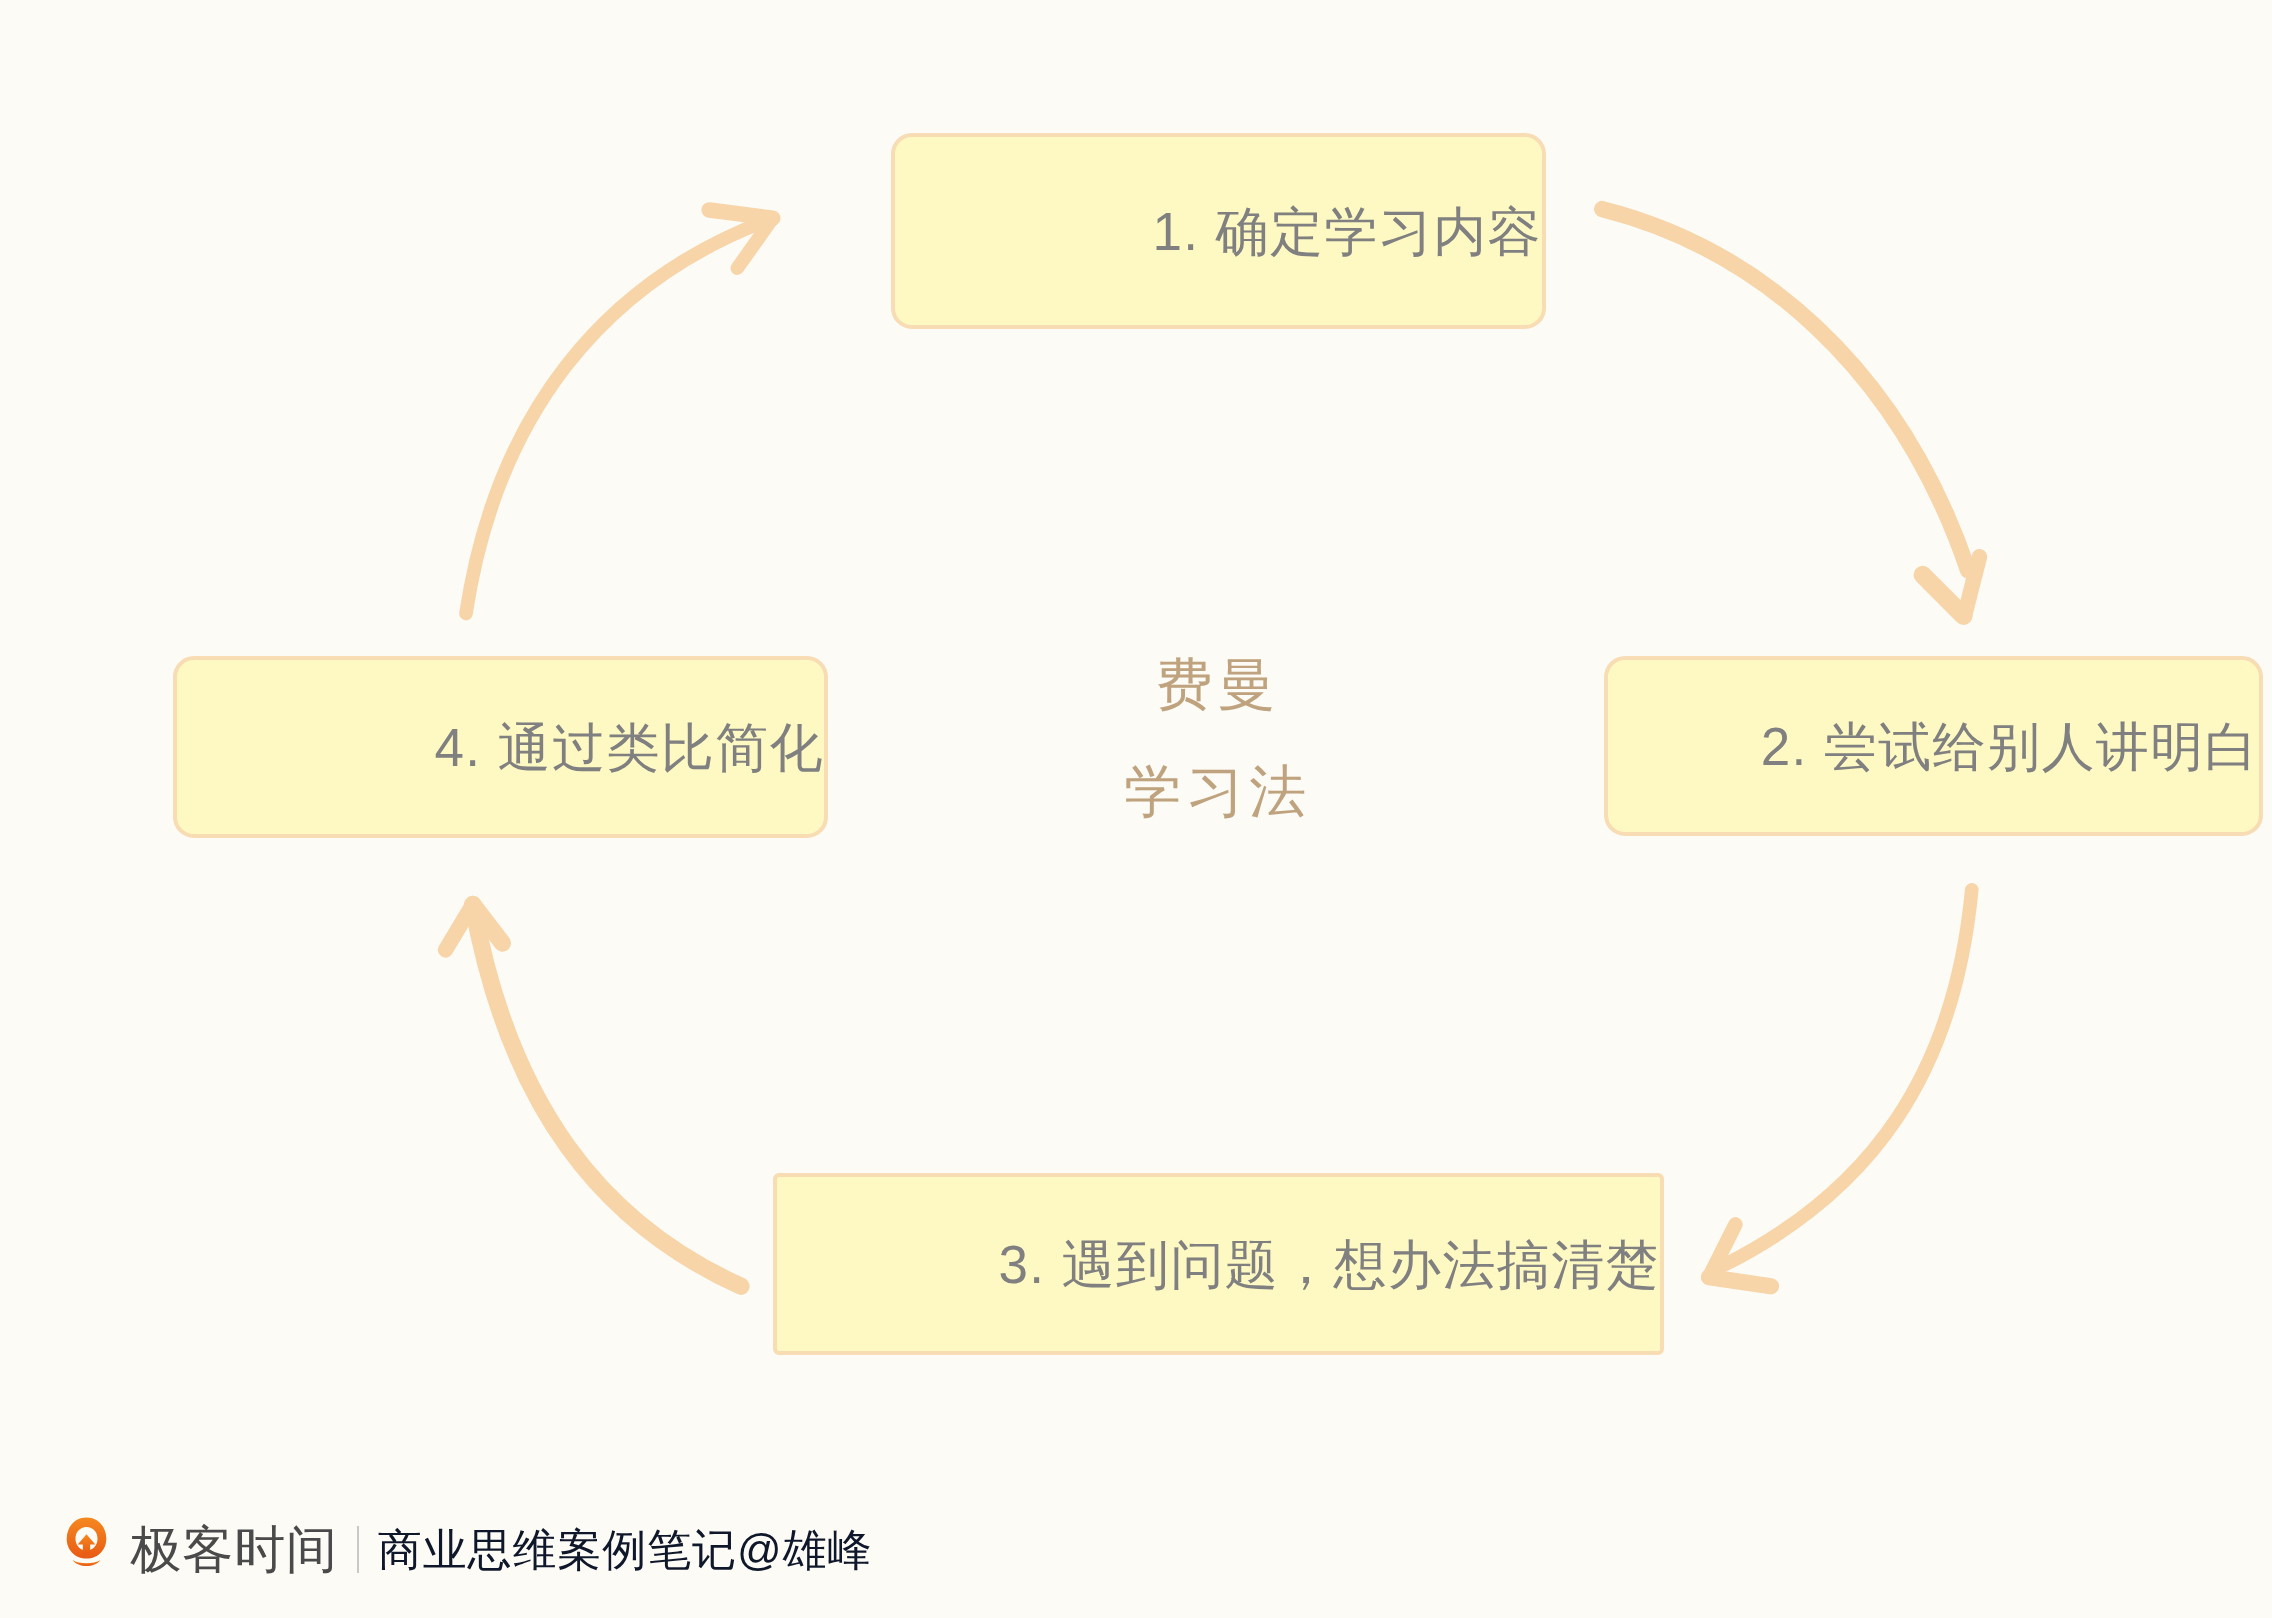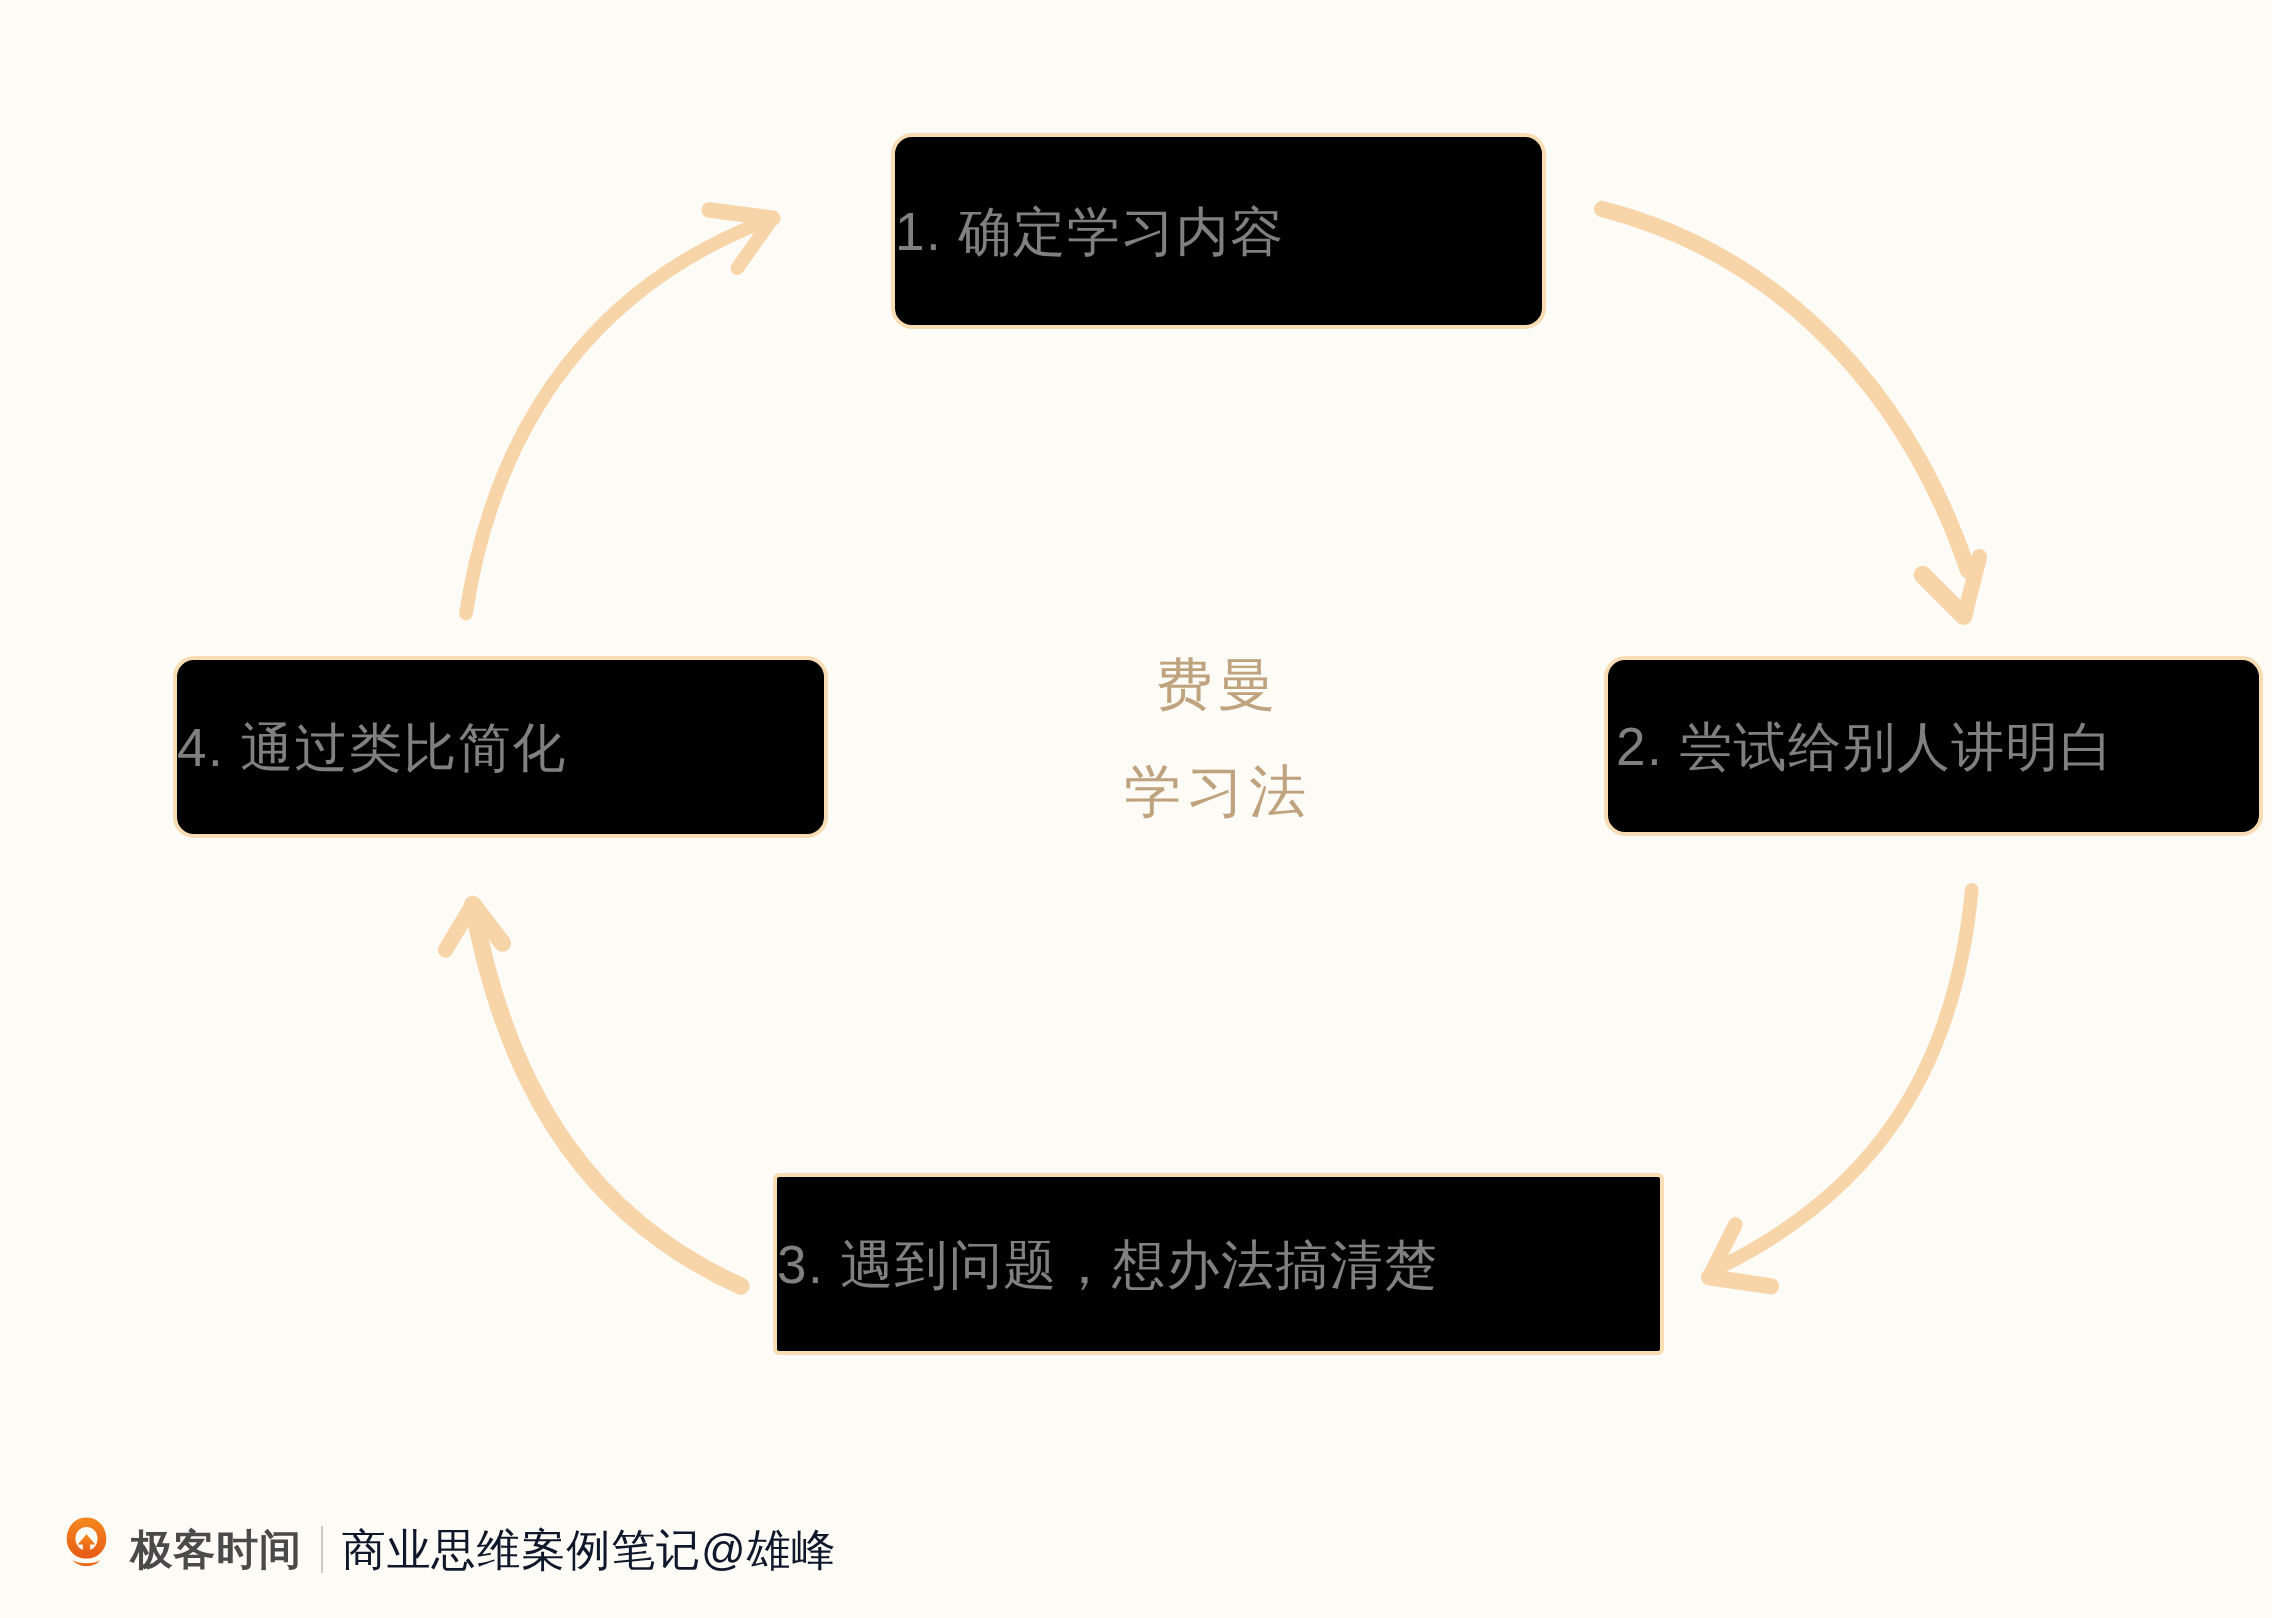--- a/index.html
+++ b/index.html
@@ -13,26 +13,26 @@
     height: 1618px;
     background: #FDFBF6;
     overflow: hidden;
     font-family: "Liberation Sans", "DejaVu Sans", sans-serif;
   }
 
   
   .step-box {
     position: absolute;
     box-sizing: border-box;
-    background: #000000;
+    background: #fef9c3;
     border: 4.1px solid #F7DCB4;
     border-radius: 21px;
     display: flex;
     align-items: center;
-    justify-content: flex-start;
+    justify-content: flex-end;
   }
   .step-label {
     color: #808080;
     font-size: 53px;
     letter-spacing: 1.4px;
     white-space: nowrap;
     line-height: 1;
   }
 
   #box-1 { left: 891px; top: 133px;  width: 655px; height: 196px; }
@@ -81,22 +81,22 @@
     flex: 0 0 auto;
   }
   #logo-ring {
     position: absolute;
     left: 0; top: 0;
     width: 55px;
     height: 55px;
   }
   #brand-name {
     color: #4A4A4A;
-    font-size: 42px;
-    font-weight: bold;
+    font-size: 51px;
+    font-weight: normal;
     letter-spacing: 0.9px;
     line-height: 1;
     white-space: nowrap;
   }
   #footer-divider {
     width: 1.8px;
     height: 47px;
     background: #C9C9C9;
     margin: 0 19px;
     flex: 0 0 auto;

